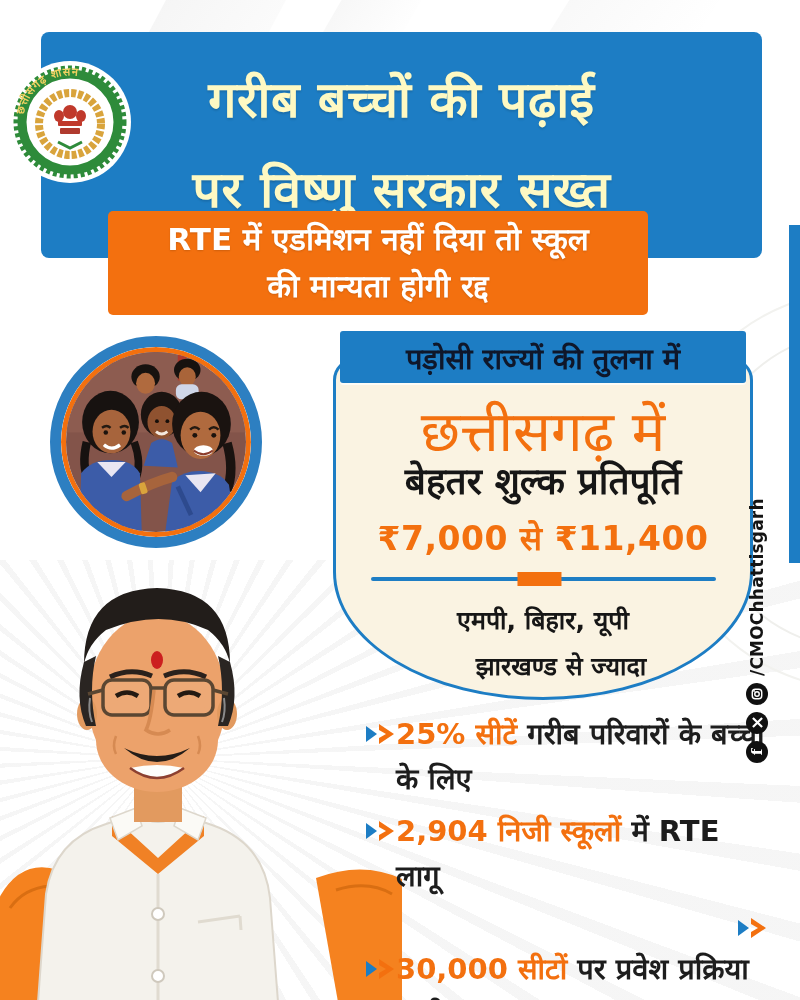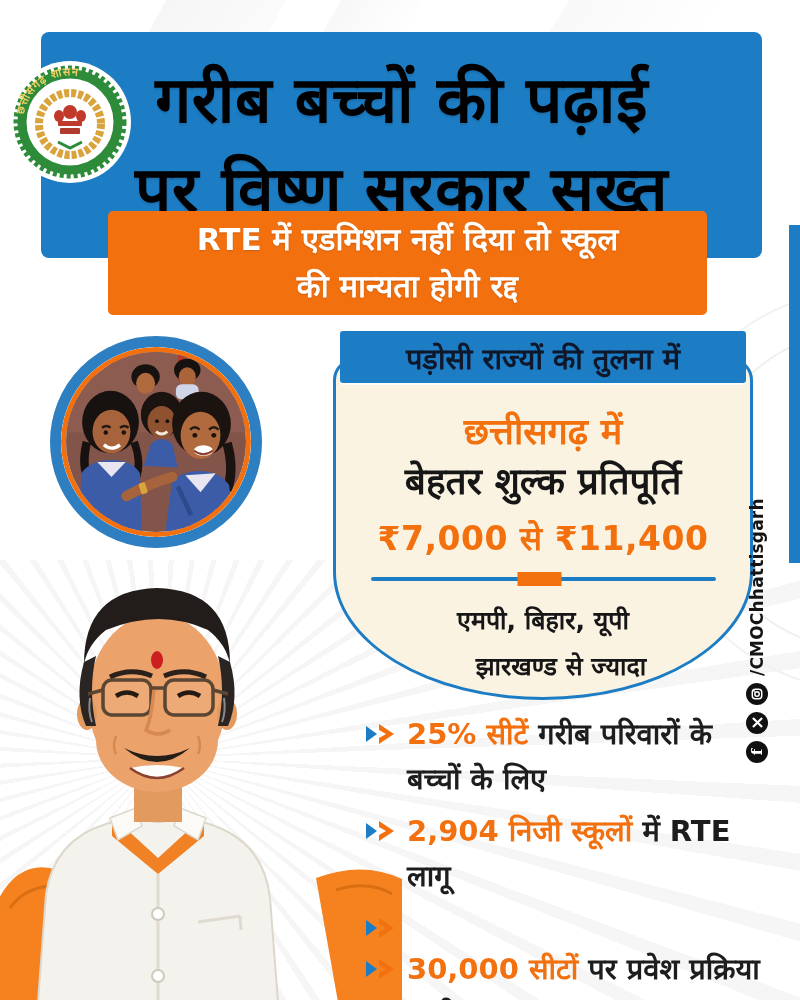--- a/index.html
+++ b/index.html
@@ -24,27 +24,27 @@
     border:2px solid #efefec; border-radius:50%; z-index:0;}
   .arc-right2{ position:absolute; left:660px; top:290px; width:400px; height:400px;
     border:2px solid #f2f2ef; border-radius:50%; z-index:0;}
   
   .header{
     position:absolute; left:41px; top:32px; width:721px; height:226px;
     background:var(--blue); border-radius:8px; z-index:2;
     display:flex; flex-direction:column; justify-content:center; align-items:center;
     text-align:center;
   }
-  .header .t{ color:#000000; font-size:64px; font-weight:800; line-height:90px; letter-spacing:.5px;
+  .header .t{ color:#fef9c3; font-size:50px; font-weight:800; line-height:90px; letter-spacing:.5px;
     text-shadow:0 2px 2px rgba(0,0,0,.12); white-space:nowrap;}
   
   .logo{ position:absolute; left:8px; top:60px; width:124px; height:124px; z-index:4; }
   
   .banner{
-    position:absolute; left:108px; top:211px; width:599px; height:104px;
+    position:absolute; left:108px; top:211px; width:540px; height:104px;
     background:var(--orange); border-radius:5px; z-index:3;
     display:flex; flex-direction:column; justify-content:center; align-items:center; text-align:center;
   }
   .banner .t{ color:#fff; font-size:31px; font-weight:800; line-height:47px; white-space:nowrap;
     text-shadow:0 1px 2px rgba(0,0,0,.15);}
   
   .edge-strip{ position:absolute; right:0; top:225px; width:11px; height:338px; background:var(--blue); z-index:1;}
   
   .compare-box{
     position:absolute; left:333px; top:358px; width:420px; height:342px;
@@ -53,40 +53,40 @@
     display:flex; flex-direction:column; align-items:center; text-align:center;
     padding-top:46px;
   }
   .badge{
     position:absolute; left:340px; top:331px; width:406px; height:52px;
     background:var(--blue); z-index:3; border-radius:3px;
     display:flex; justify-content:center; align-items:center;
     color:#0f172a; font-size:29px; font-weight:800; white-space:nowrap;
     box-shadow:0 2px 0 rgba(255,255,255,.7);
   }
-  .cb-title{ color:var(--orange); font-size:36px; font-weight:700; line-height:50px; white-space:nowrap;}
+  .cb-title{ color:var(--orange); font-size:56px; font-weight:400; line-height:50px; white-space:nowrap;}
   .cb-sub{ color:#161616; font-size:37px; font-weight:800; line-height:50px; white-space:nowrap;}
   .cb-amount{ color:var(--orange); font-size:33px; font-weight:700; line-height:40px; margin-top:12px; letter-spacing:.5px; white-space:nowrap;}
   .cb-divider{ position:relative; width:345px; height:14px; margin-top:13px;}
   .cb-divider .line{ position:absolute; left:0; top:5px; width:100%; height:4px; background:var(--blue); border-radius:2px;}
   .cb-divider .tab{ position:absolute; left:50%; top:0; transform:translateX(-58%); width:44px; height:14px; background:var(--orange);}
   .cb-note{ color:#161616; font-size:25px; font-weight:800; line-height:46px; margin-top:12px; white-space:nowrap;}
   
   .kids{
     position:absolute; left:50px; top:336px; width:212px; height:212px; z-index:3;
     border-radius:50%; border:11px solid #2d7fc1; background:#fff; overflow:hidden;
   }
   .kids-inner{ position:absolute; inset:0; border-radius:50%; border:5px solid var(--orange); overflow:hidden;}
   .kids-inner svg{ display:block; width:100%; height:100%;}
   
   .cm{ position:absolute; left:0; top:578px; width:402px; height:422px; z-index:2;}
   .cm svg{ display:block; width:100%; height:100%;}
   
   .stats{ position:absolute; left:366px; top:712px; width:402px; z-index:3;}
-  .stat{ display:flex; gap:11px; margin-bottom:7px;}
+  .stat{ display:flex; margin-bottom:7px;justify-content:flex-end;}
   .stat .arrow{ flex:0 0 30px; margin-top:10px;}
   .stat p{ font-size:29px; line-height:45px; color:#1d1d1d; font-weight:700;}
   .stat .hl{ color:var(--orange); font-weight:800;}
   
   .social{
     position:absolute; left:650px; top:641px; width:214px; height:30px; z-index:3;
     display:flex; align-items:center; gap:7px;
     transform:rotate(-90deg);
   }
   .sicon{ width:22px; height:22px; border-radius:50%; background:#101010; color:#fff;

